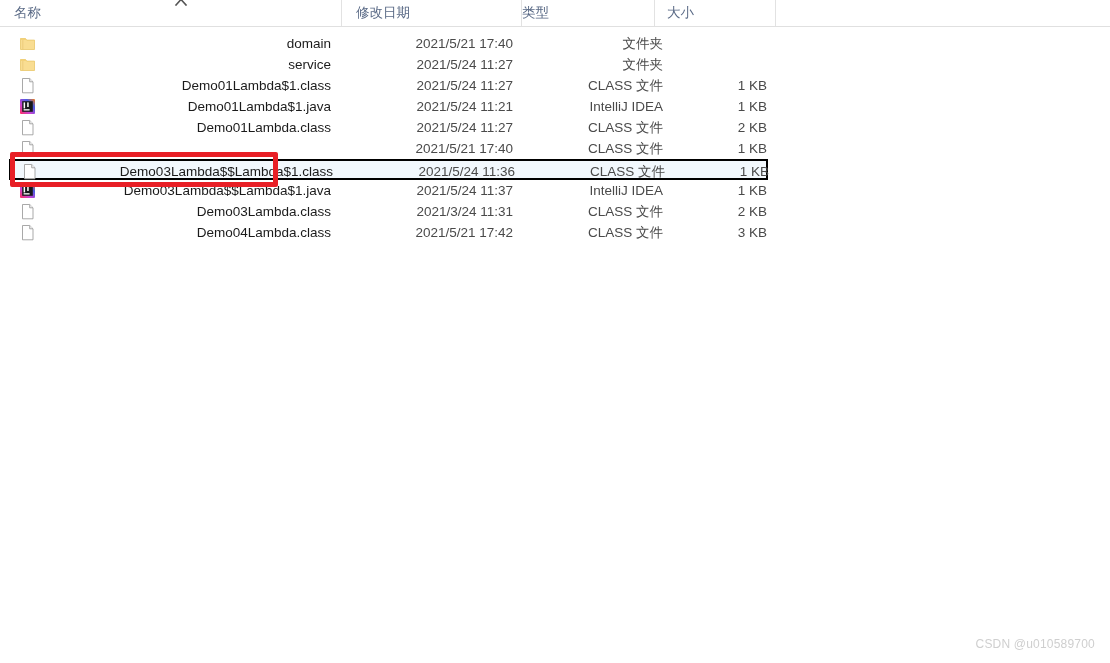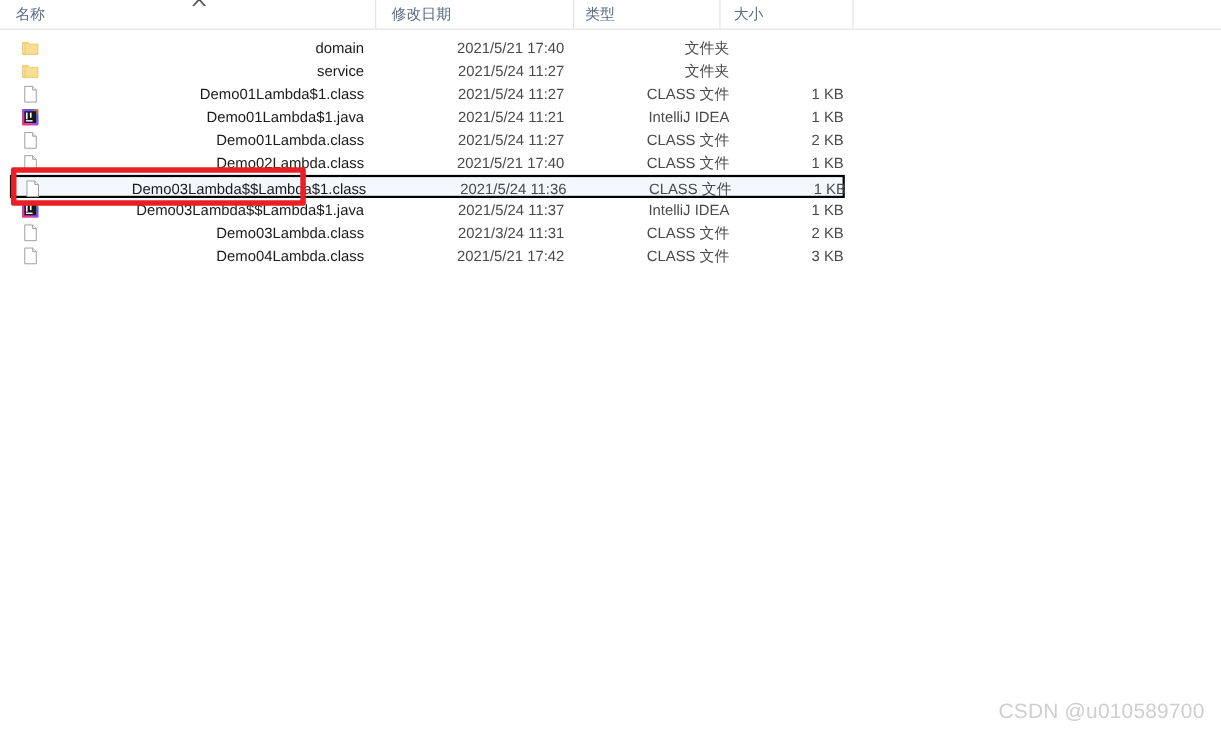--- a/index.html
+++ b/index.html
@@ -44,21 +44,21 @@
     font-size: 13.5px;
     color: #5a6a86;
     white-space: nowrap;
     box-sizing: border-box;
   }
   .col-cell.sep {
     border-left: 1px solid #e2e2e2;
   }
   .col-name  { left: 0px;   width: 341px; padding-left: 14px; }
   .col-date  { left: 341px; width: 180px; padding-left: 14px; }
-  .col-type  { left: 521px; width: 152px; padding-left: 10px; }
+  .col-type  { left: 521px; width: 152px; }
   .col-size  { left: 654px; width: 102px; padding-left: 12px; }
   .col-tail  { left: 775px; width: 0px; height: 26px; border-left: 1px solid #e2e2e2; }
 
   .sort-indicator {
     position: absolute;
     left: 174px;
     top: -4px;
     width: 14px;
     height: 10px;
     overflow: hidden;
@@ -150,21 +150,21 @@
     pointer-events: none;
   }
 
   
   #watermark {
     position: absolute;
     left: 0;
     top: 637px;
     width: 1095px;
     text-align: right;
-    font-size: 19px;
+    font-size: 12px;
     color: #cfcfcf;
     letter-spacing: 0.2px;
     white-space: nowrap;
   }
 </style>
 </head>
 <body>
 
 <div id="explorer">
 
@@ -280,21 +280,20 @@
         </div>
       </div>
       <div class="row">
         <div class="row-inner">
           <div class="cell c-icon">
             <svg class="ico" viewBox="0 0 17 17">
               <path d="M3.5 1.5 h7.2 l3.3 3.3 v11.0 h-10.5 z" fill="#ffffff" stroke="#9a9a9a" stroke-width="0.85" stroke-linejoin="miter"></path>
               <path d="M10.7 1.5 v3.3 h3.3" fill="#f0f0f0" stroke="#9a9a9a" stroke-width="0.85"></path>
             </svg>
           </div>
-          <div class="cell c-name">Demo02Lambda.class</div>
           <div class="cell c-date">2021/5/21 17:40</div>
           <div class="cell c-type">CLASS 文件</div>
           <div class="cell c-size">1 KB</div>
         </div>
       </div>
       <div class="row selected">
         <div class="row-inner">
           <div class="cell c-icon">
             <svg class="ico" viewBox="0 0 17 17">
               <path d="M3.5 1.5 h7.2 l3.3 3.3 v11.0 h-10.5 z" fill="#ffffff" stroke="#9a9a9a" stroke-width="0.85" stroke-linejoin="miter"></path>

